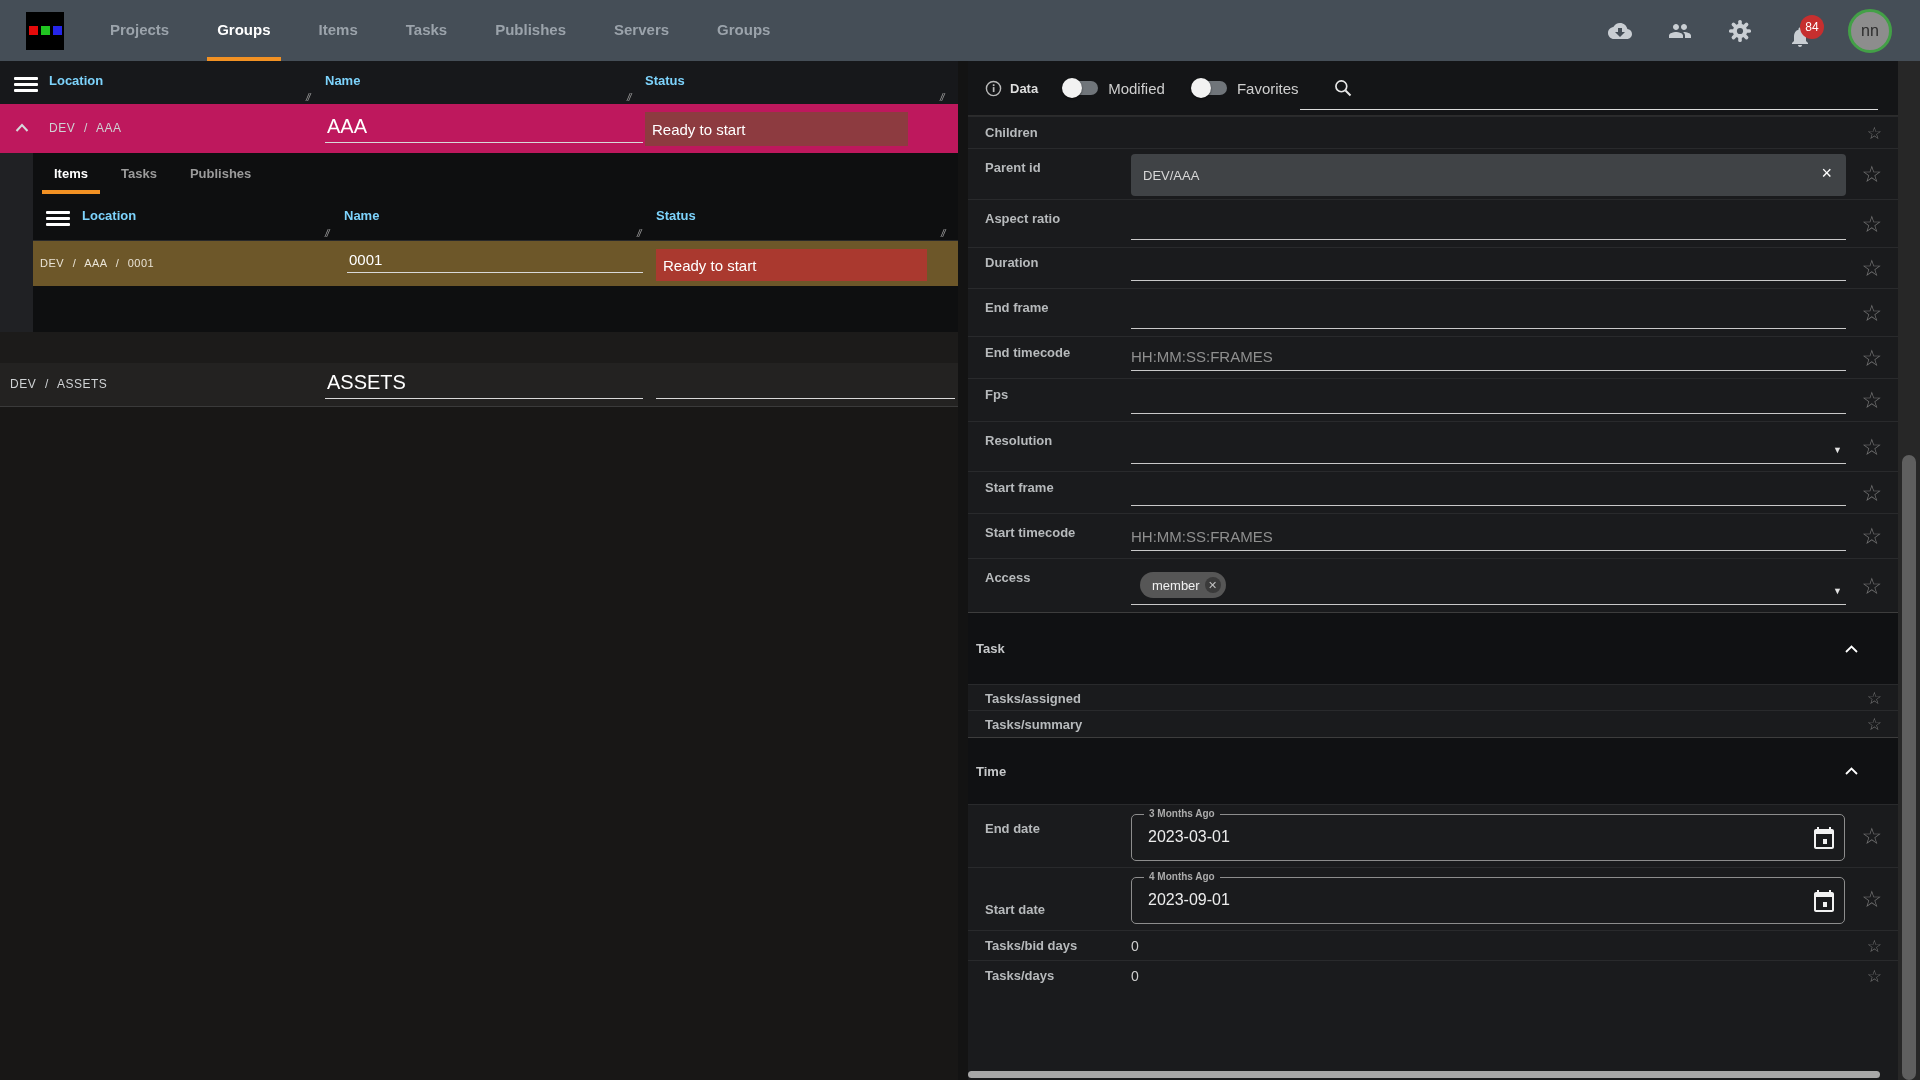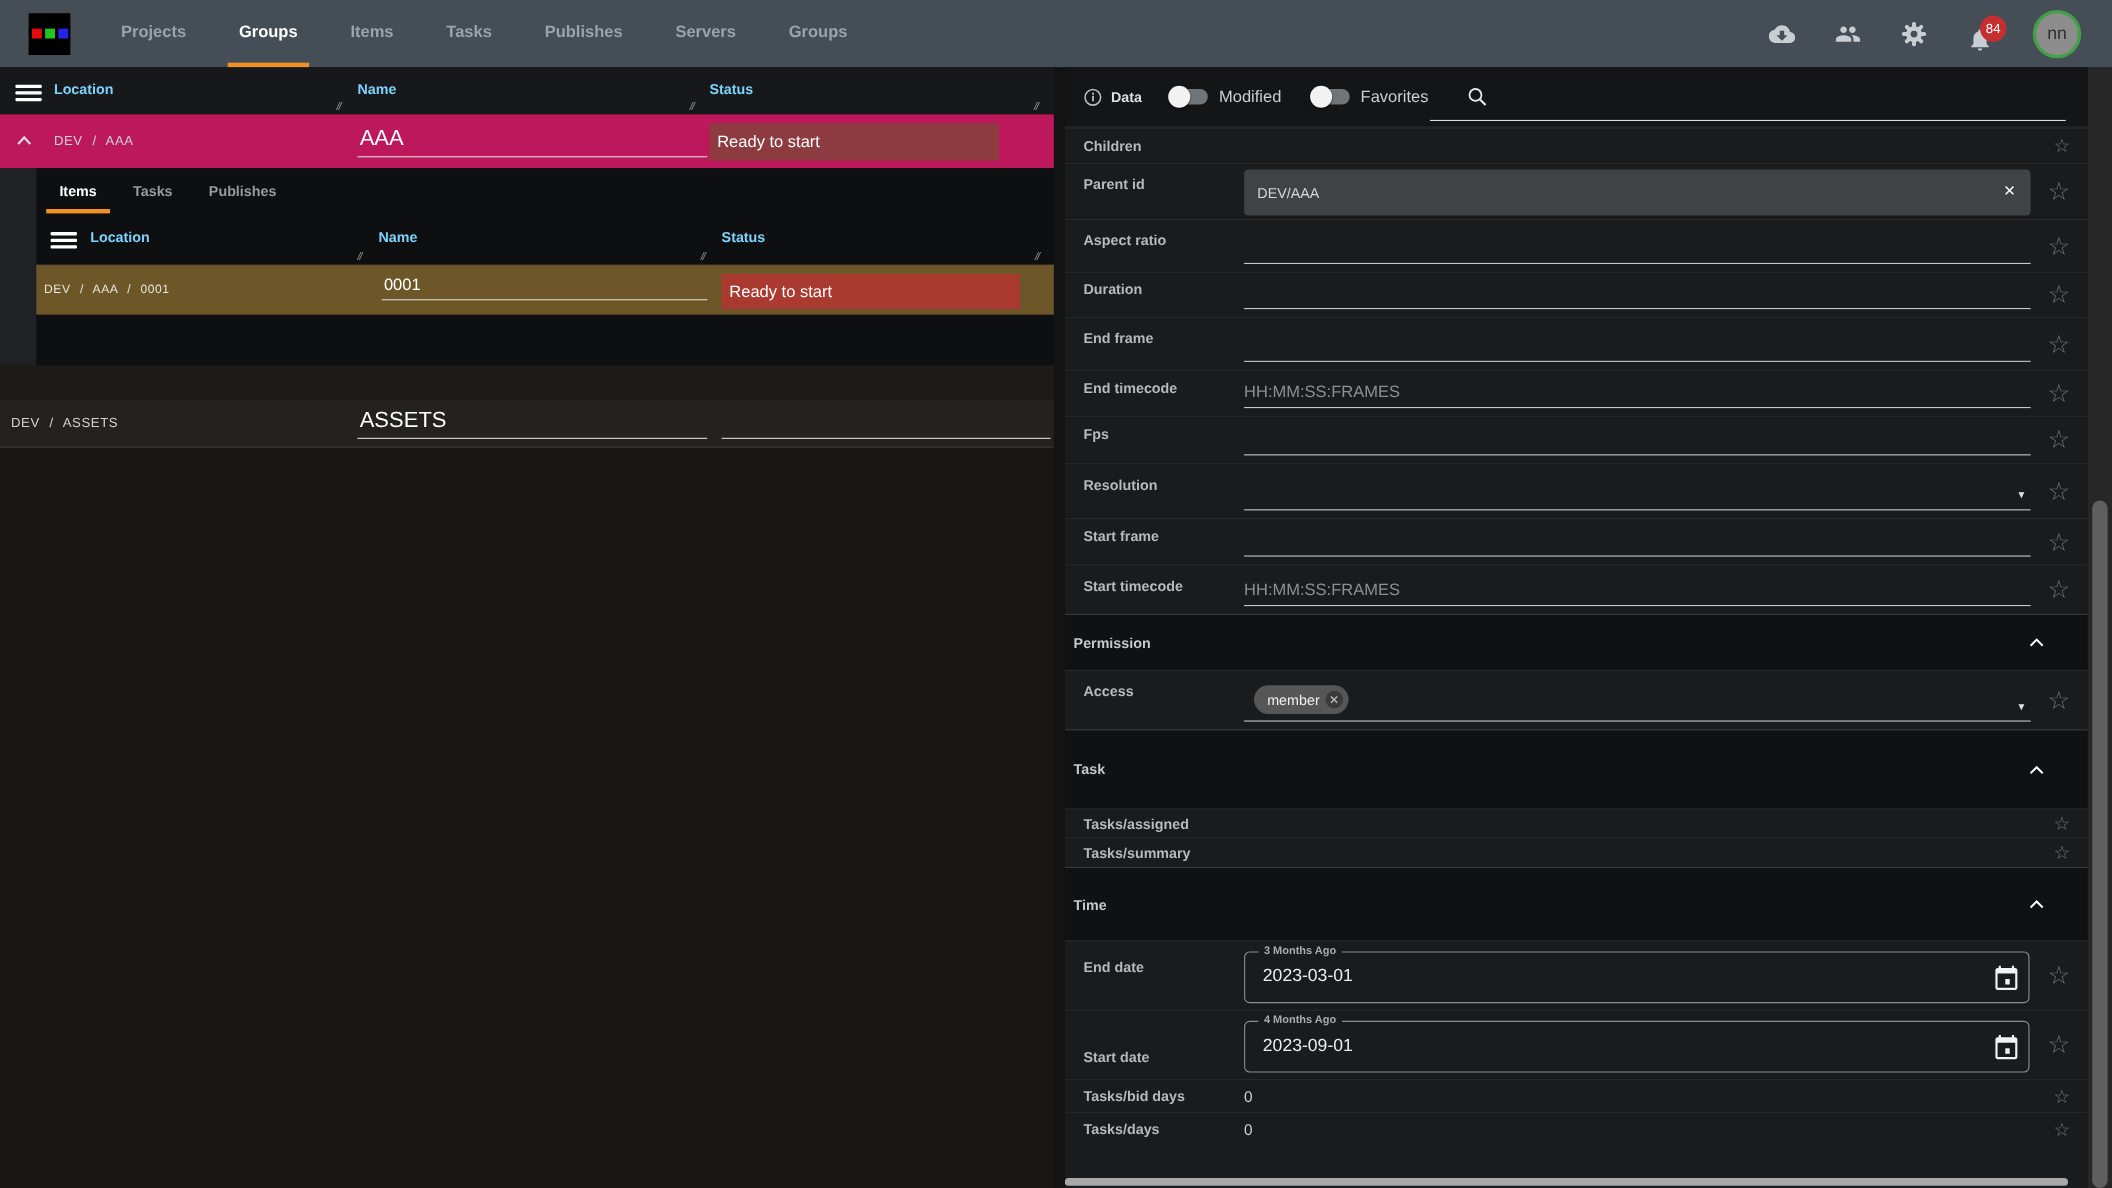--- a/index.html
+++ b/index.html
@@ -314,26 +314,20 @@
     <span class="flabel" style="top:8px">Start frame</span>
     <input class="fline-input" style="">
     <span class="star">☆</span>
   </div>
   <div class="frow" style="height:45px">
     <span class="flabel">Start timecode</span>
     <input class="fline-input" placeholder="HH:MM:SS:FRAMES" style="">
     <span class="star">☆</span>
   </div>
 
-  <div class="sec-head" style="height:51px">
-    <span class="sec-title">Permission</span>
-    <svg class="sec-chevron" width="13" height="8" viewBox="0 0 13 8">
-      <path d="M1 7 6.5 1.5 12 7" stroke="#fff" stroke-width="1.8" fill="none"></path>
-    </svg>
-  </div>
   <div class="frow" style="height:54px">
     <span class="flabel">Access</span>
     <div class="ul"></div>
     <div class="chip">
       <span class="chip-label">member</span>
       <span class="chip-x">✕</span>
     </div>
     <span class="dd-arrow">▼</span>
     <span class="star">☆</span>
   </div>

